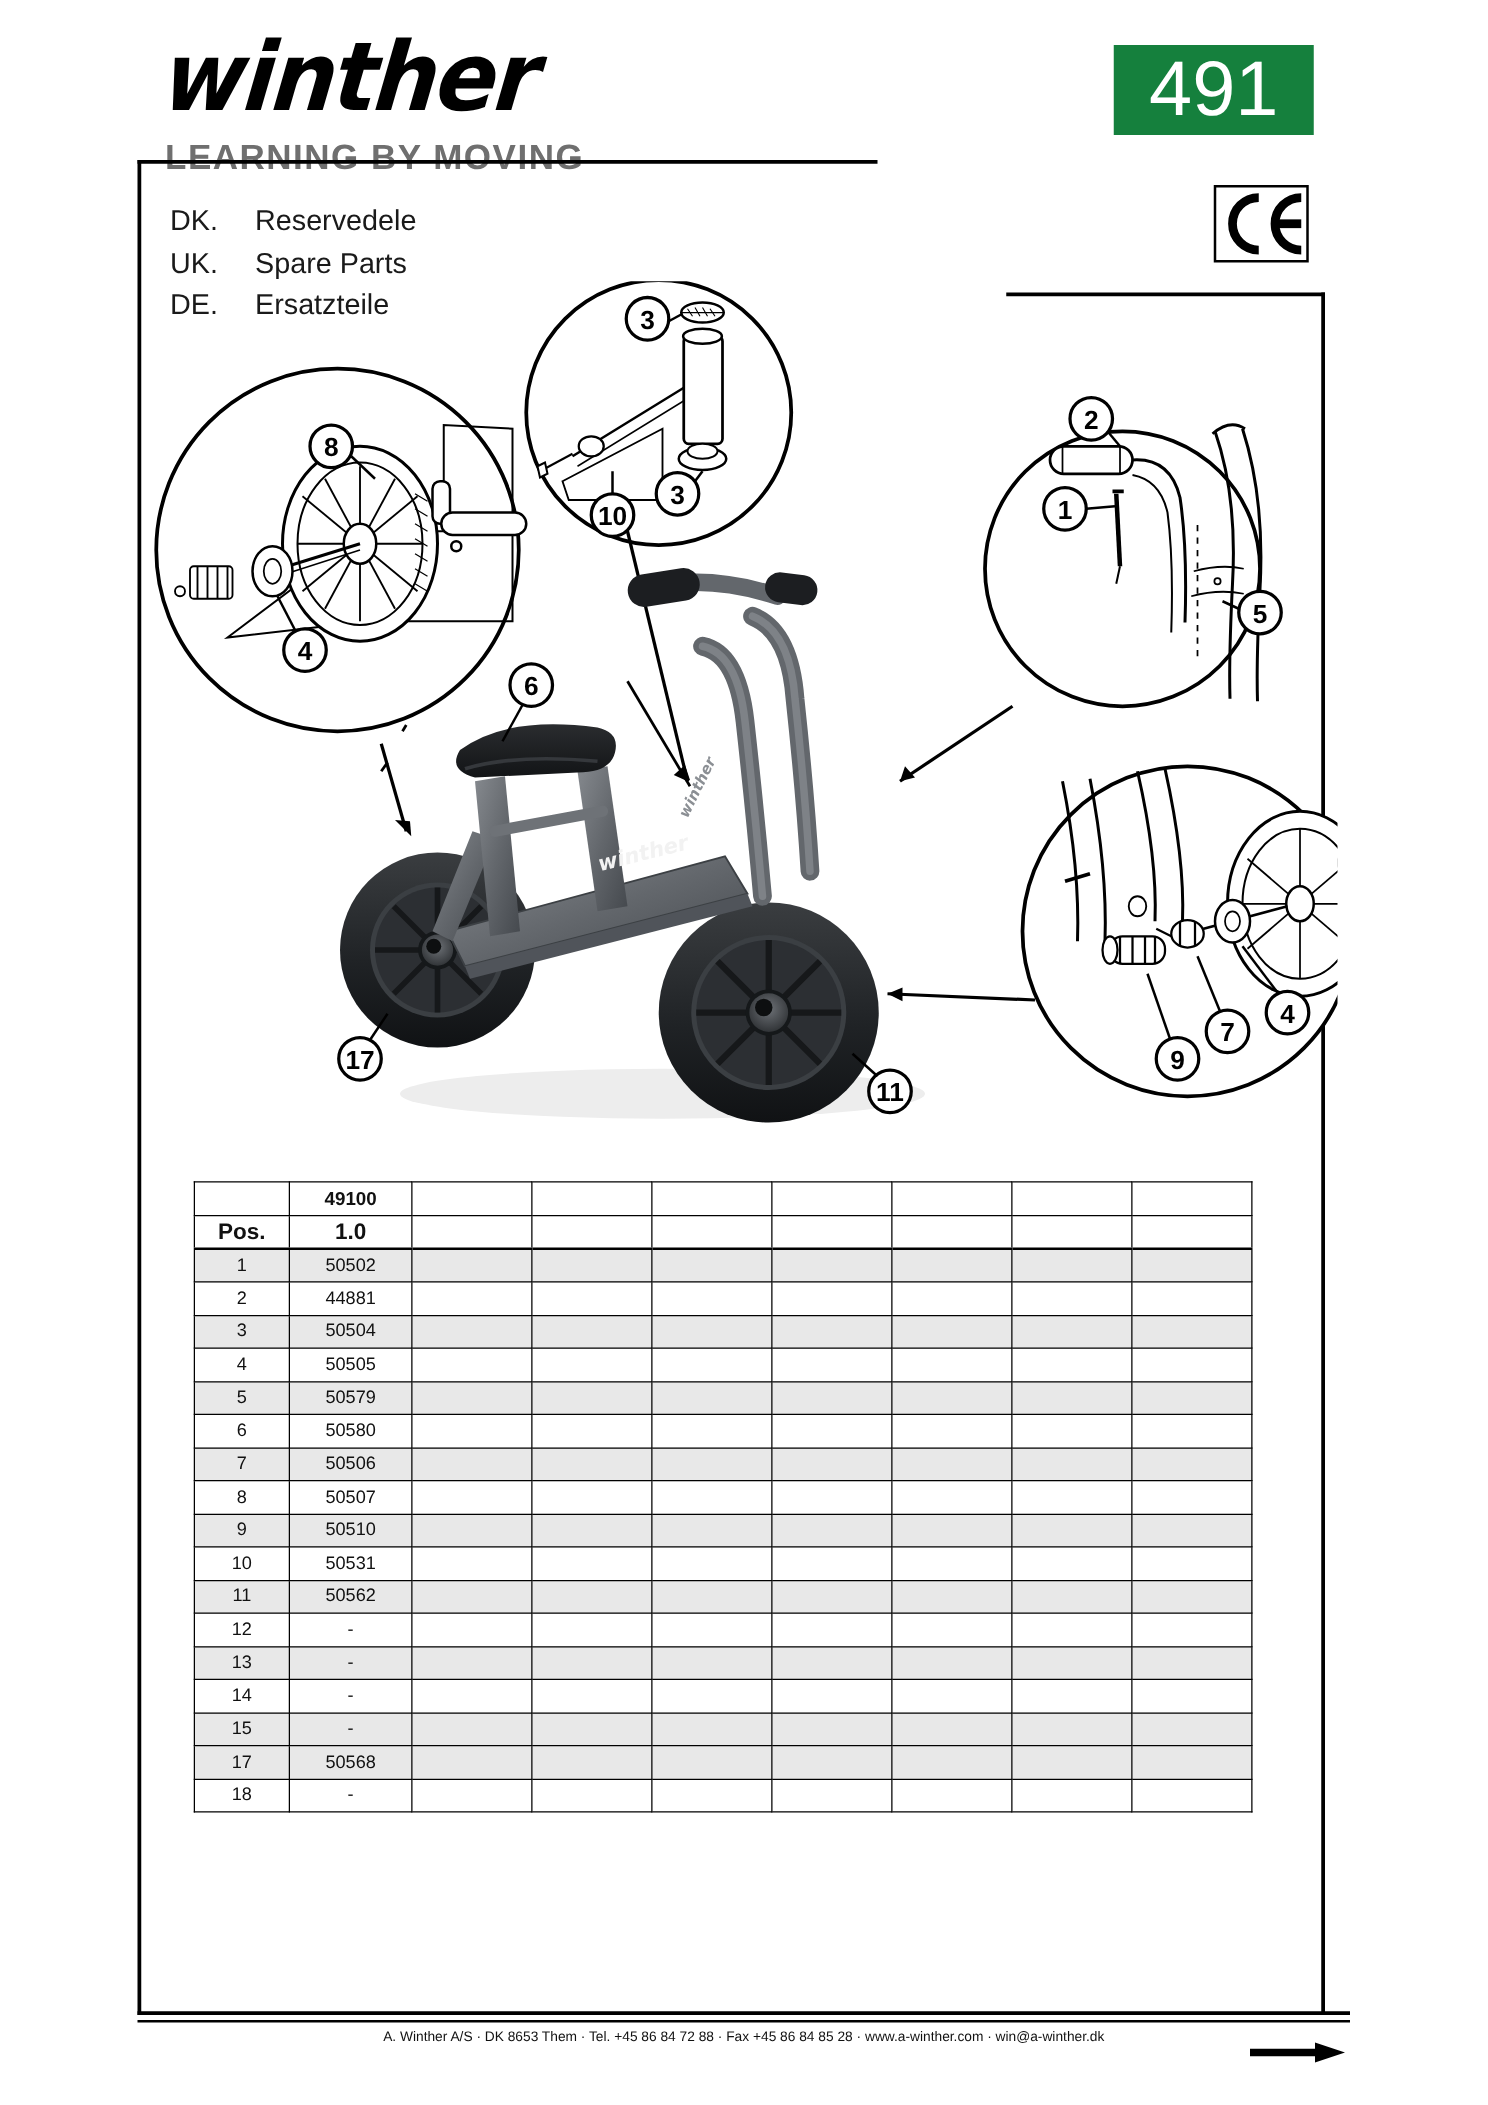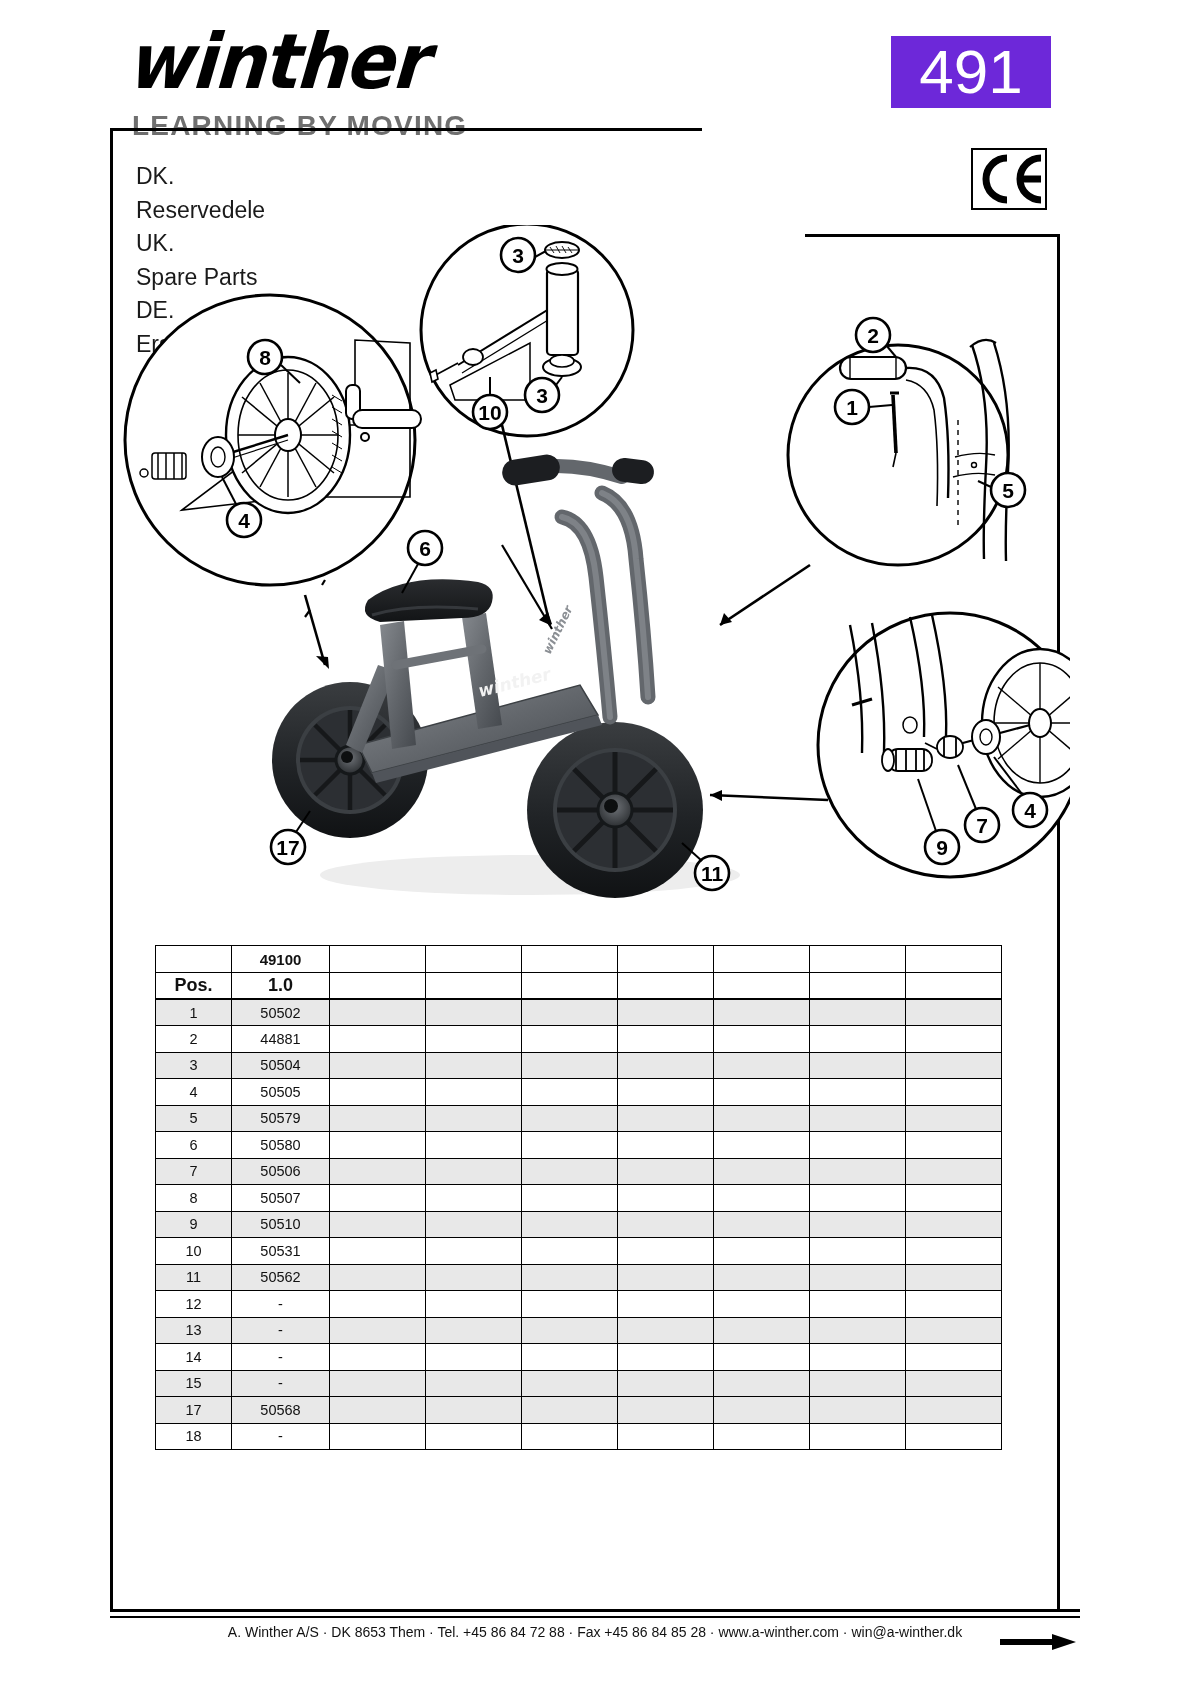--- a/index.html
+++ b/index.html
@@ -26,42 +26,42 @@
     font-family: "Liberation Sans", sans-serif;
     font-weight: 700; font-size: 28px; letter-spacing: 1.2px;
     color:#6f6f6f;
   }
   .header-rule {
     position:absolute; left:110px; top:128px; width:592px; height:3px; background:#000;
   }
 
   .badge {
     position:absolute; left:891px; top:36px; width:160px; height:72px;
-    background:#6d28d9; color:#fff;
+    background:#15803d; color:#fff;
     display:flex; align-items:center; justify-content:center;
   }
   .badge span {
     font-family:"Liberation Sans", sans-serif;
     font-size:62px; font-weight:400; line-height:1; letter-spacing:0px;
   }
   .ce-box {
     position:absolute; left:971px; top:148px; width:76px; height:62px;
     border:2px solid #000; background:#fff;
   }
   .ce-box svg { display:block; }
 
   
   .frame-left  { position:absolute; left:110px; top:128px; width:3px; height:1484px; background:#000; }
   .frame-bottom{ position:absolute; left:110px; top:1609px; width:970px; height:3px; background:#000; }
   .frame-right { position:absolute; left:1057px; top:234px; width:3px; height:1378px; background:#000; }
   .frame-top-r { position:absolute; left:805px; top:234px; width:255px; height:3px; background:#000; }
 
   
   .langs { position:absolute; left:136px; top:160px; }
-  .lang-row { display:flex; font-size:23px; color:#1a1a1a; line-height:1.46;flex-direction:column; }
+  .lang-row { display:flex; font-size:23px; color:#1a1a1a; line-height:1.46; }
   .lang-code { width:68px; }
   .lang-word { }
 
   
   .diagram { position:absolute; left:110px; top:225px; width:960px; height:715px; }
   .diagram svg { display:block; }
 
   
   .parts-table {
     position:absolute; left:155px; top:945px;
@@ -76,21 +76,21 @@
   .col-ver { width:98px; }
   .col-blank { width:96px; }
   .hrow td { font-weight:700; font-size:15px; height:27px; }
   .hrow-pos td { font-weight:700; font-size:18px; border-bottom:2px solid #000; }
   .shaded { background:#e8e8e8; }
 
   
   .footer-rule { position:absolute; left:110px; top:1616px; width:970px; height:2px; background:#000; }
   .footer-text {
     position:absolute; left:110px; top:1624px; width:970px;
-    text-align:center; font-size:14px; color:#111;
+    text-align:center; font-size:11px; color:#111;
     font-family:"Liberation Sans", sans-serif;
   }
   .footer-arrow { position:absolute; left:1000px; top:1632px; }
 </style>
 </head>
 <body>
 
 <div id="page">
 
   <div class="logo-wrap">

